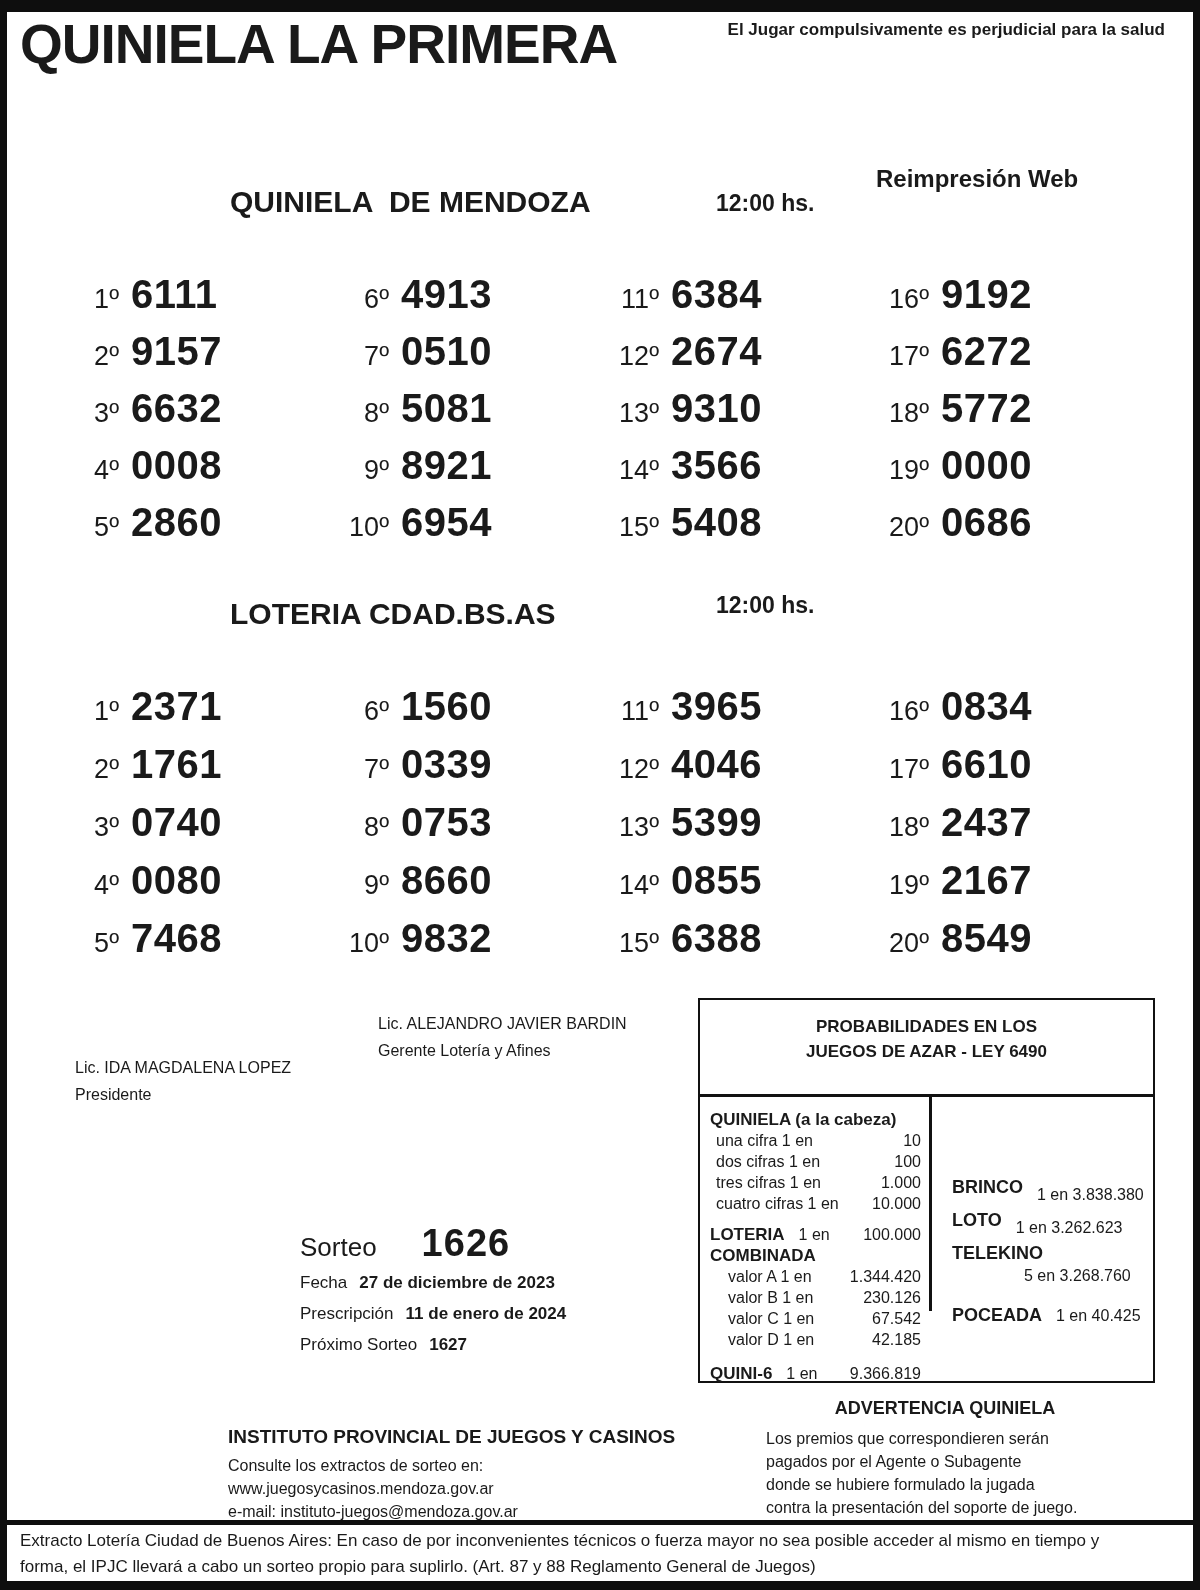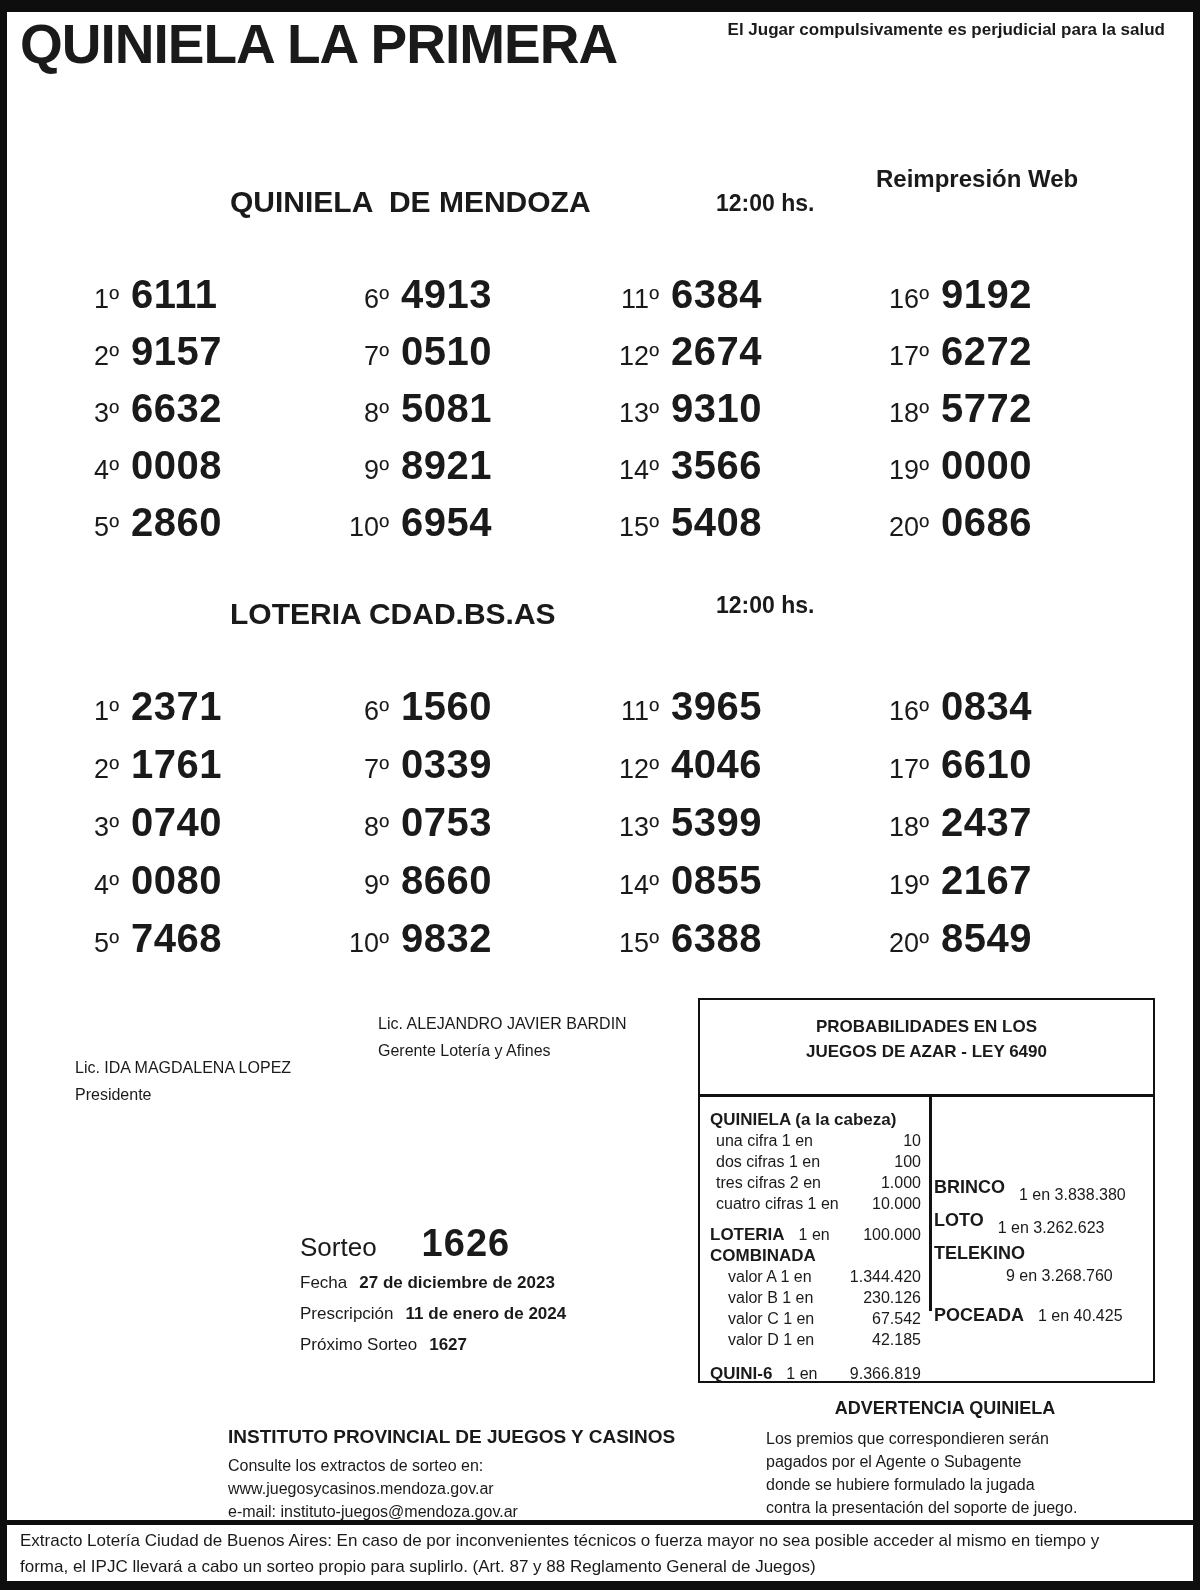--- a/index.html
+++ b/index.html
@@ -51,21 +51,21 @@
   .sorteo-number{font-size:38px;font-weight:700;margin-left:45px;letter-spacing:1px;}
   .sorteo-fields{margin-top:8px;}
   .field-row{font-size:17px;line-height:20px;margin-bottom:11px;display:flex;}
   .field-label{}
   .field-value{font-weight:700;margin-left:12px;}
 
   .prob-box{left:698px;top:998px;width:457px;height:385px;border:2px solid #111;box-sizing:border-box;}
   .prob-title{height:80px;border-bottom:3px solid #111;text-align:center;font-weight:700;font-size:17px;line-height:25px;padding-top:14px;box-sizing:content-box;}
   .prob-body{display:flex;height:214px;}
   .prob-left{width:232px;border-right:3px solid #111;box-sizing:border-box;padding:12px 8px 0 10px;}
-  .prob-right{flex:1;padding:80px 6px 0 2px;box-sizing:border-box;border-radius:17px;}
+  .prob-right{flex:1;padding:80px 6px 0 20px;box-sizing:border-box;border-radius:17px;}
 
   .prob-row{display:flex;font-size:16px;line-height:21px;align-items:baseline;}
   .prob-row .pv{margin-left:auto;white-space:nowrap;}
   .prob-row.header .pb{font-weight:700;font-size:17px;}
   .prob-row.item{padding-left:6px;}
   .prob-row.item.indent{padding-left:18px;}
   .prob-row.group{margin-top:10px;}
   .prob-row.group .pb{font-weight:700;font-size:17px;}
   .prob-row.group .pt{margin-left:14px;}
   .prob-row.quini{margin-top:13px;}
@@ -317,21 +317,21 @@
         </div>
         <div class="prob-row item">
           <span class="pt">una cifra  1 en</span>
           <span class="pv">10</span>
         </div>
         <div class="prob-row item">
           <span class="pt">dos cifras 1 en</span>
           <span class="pv">100</span>
         </div>
         <div class="prob-row item">
-          <span class="pt">tres cifras 2 en</span>
+          <span class="pt">tres cifras 1 en</span>
           <span class="pv">1.000</span>
         </div>
         <div class="prob-row item">
           <span class="pt">cuatro cifras 1 en</span>
           <span class="pv">10.000</span>
         </div>
         <div class="prob-row group">
           <span class="pb">LOTERIA</span>
           <span class="pt">1 en</span>
           <span class="pv">100.000</span>
@@ -357,21 +357,21 @@
         </div>
         <div class="prob-row group quini">
           <span class="pb">QUINI-6</span>
           <span class="pt">1 en</span>
           <span class="pv">9.366.819</span>
         </div>
       </div>
     <div class="prob-right">
         <div class="pr-row offset"><span class="prl">BRINCO</span><span class="prv">1 en 3.838.380</span></div>
         <div class="pr-row offset"><span class="prl">LOTO</span><span class="prv">1 en 3.262.623</span></div>
-        <div class="pr-row below"><span class="prl">TELEKINO</span><span class="prv">9 en 3.268.760</span></div>
+        <div class="pr-row below"><span class="prl">TELEKINO</span><span class="prv">5 en 3.268.760</span></div>
         <div class="pr-row inline"><span class="prl">POCEADA</span><span class="prv">1 en 40.425</span></div>
       </div>
   </div>
 </div>
 
 <div class="abs advert">
   <div class="advert-title">ADVERTENCIA QUINIELA</div>
   <div class="advert-lines">
       <div class="line">Los premios que correspondieren serán</div>
       <div class="line">pagados por el Agente o Subagente</div>

